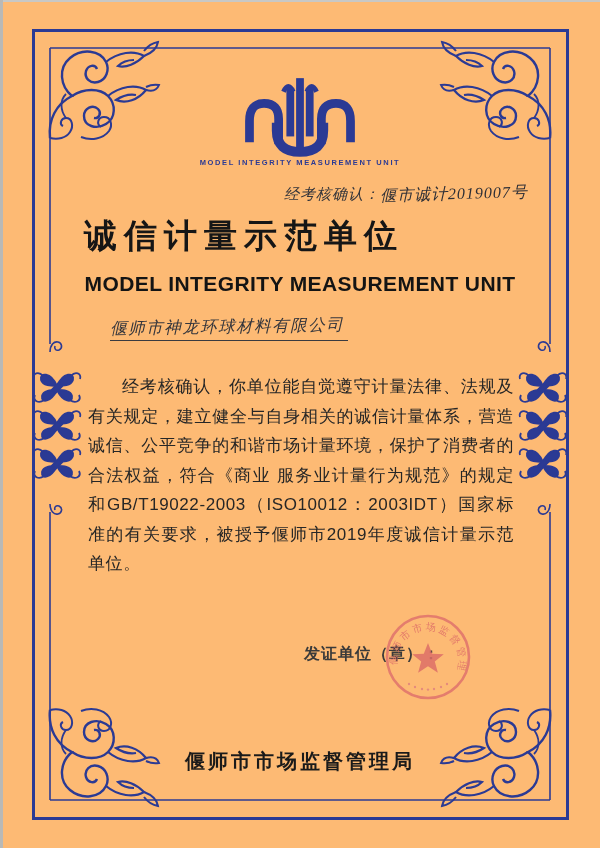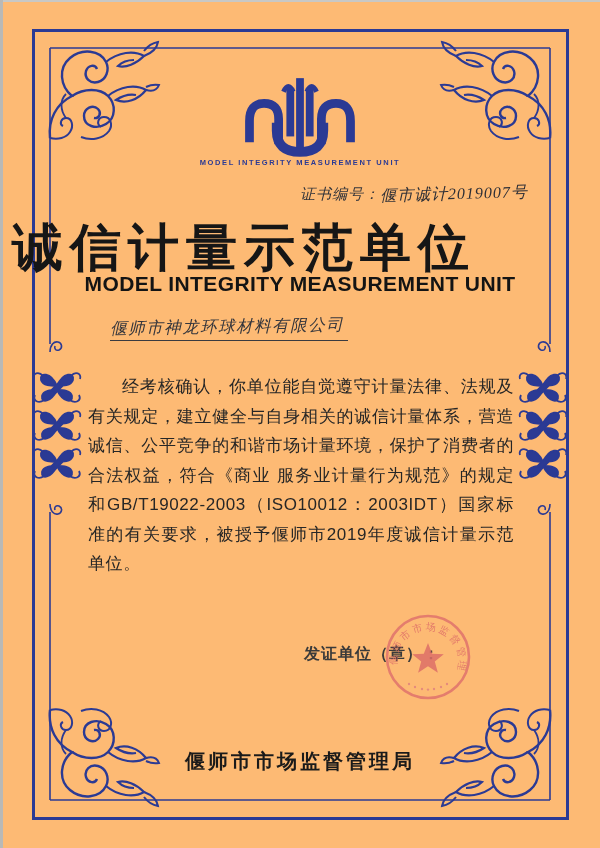--- a/index.html
+++ b/index.html
@@ -13,21 +13,21 @@
       font-size:7.5px;font-weight:bold;color:#2b3a94;letter-spacing:1.6px;}
 
   .cert-line{position:absolute;left:0;top:184px;width:528px;text-align:right;
       font-family:"Liberation Serif",serif;font-size:15px;color:#33343a;}
   .cert-line .label{font-style:italic;letter-spacing:1px;}
   .cert-line .value{display:inline-block;font-style:italic;transform:rotate(-1.5deg);
       font-size:16px;letter-spacing:1px;color:#2e2f36;}
 
   .title-cn{position:absolute;left:0;top:214px;width:488px;text-align:center;
       font-family:"Liberation Serif","DejaVu Serif",serif;font-weight:bold;
-      font-size:51px;letter-spacing:7px;color:#161616;}
+      font-size:33px;letter-spacing:7px;color:#161616;}
   .title-en{position:absolute;left:0;top:272px;width:600px;text-align:center;
       font-weight:bold;font-size:21px;letter-spacing:0.4px;color:#141414;}
 
   .company-line{position:absolute;left:110px;top:308px;width:238px;height:32px;
       border-bottom:1.6px solid #3a3b40;}
   .company-line .hand{display:inline-block;font-style:italic;font-size:16.5px;
       letter-spacing:1.5px;color:#35363c;transform:rotate(-1deg);padding-top:8px;}
 
   .body-text{position:absolute;left:88px;top:372px;width:426px;
       font-size:17px;line-height:29.5px;color:#262626;letter-spacing:0.6px;
@@ -120,21 +120,21 @@
       <g fill="#2b3a94">
         <rect x="56" y="12" width="8" height="50"></rect>
         <rect x="66" y="2" width="8" height="72"></rect>
         <rect x="76" y="12" width="8" height="50"></rect>
       </g>
     </svg>
   </div>
   <div class="logo-caption">MODEL INTEGRITY MEASUREMENT UNIT</div>
 
   <div class="cert-line">
-    <span class="label">证书编号：</span><span class="value">偃市诚计2019007号</span>
+    <span class="label">经考核确认：</span><span class="value">偃市诚计2019007号</span>
   </div>
 
   <div class="title-cn">诚信计量示范单位</div>
   <div class="title-en">MODEL INTEGRITY MEASUREMENT UNIT</div>
 
   <div class="company-line">
     <span class="hand">偃师市神龙环球材料有限公司</span>
   </div>
 
   <div class="body-text">经考核确认，你单位能自觉遵守计量法律、法规及有关规定，建立健全与自身相关的诚信计量体系，营造诚信、公平竞争的和谐市场计量环境，保护了消费者的合法权益，符合《商业 服务业计量行为规范》的规定和GB/T19022-2003（ISO10012：2003IDT）国家标准的有关要求，被授予偃师市2019年度诚信计量示范单位。</div>

